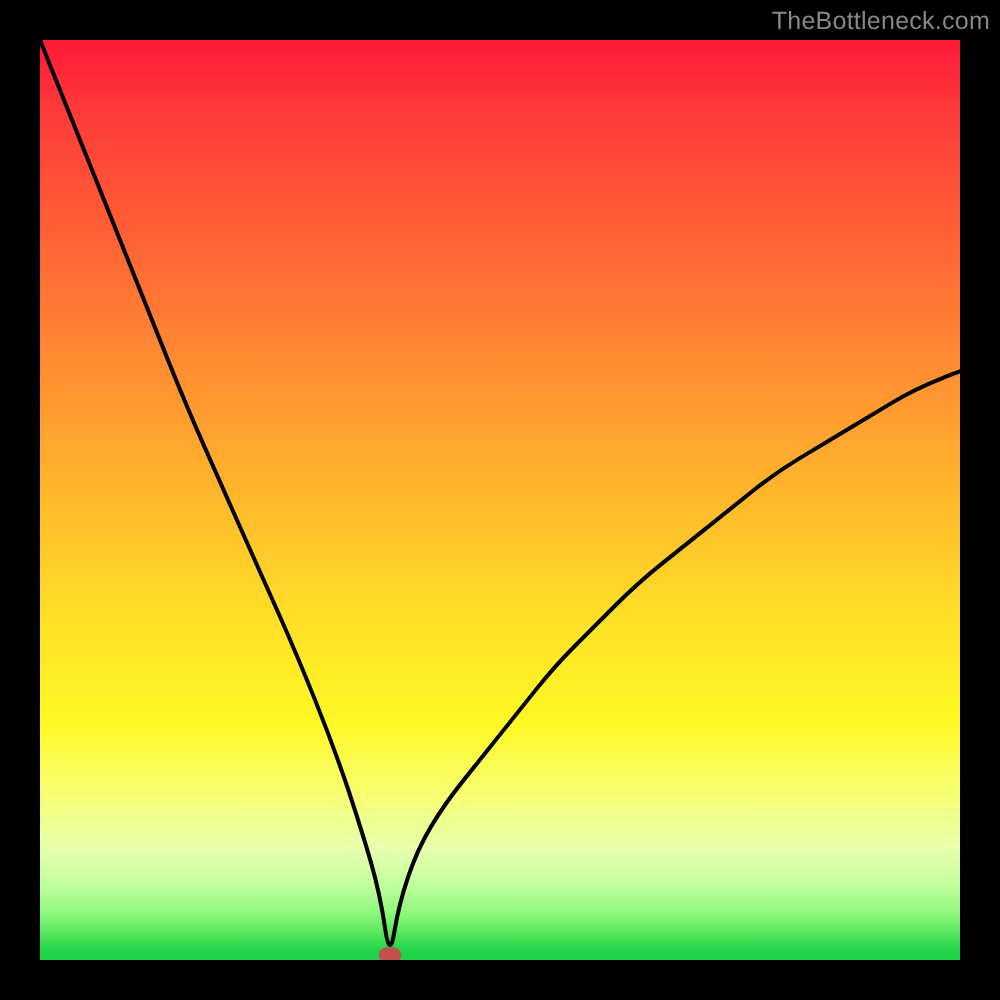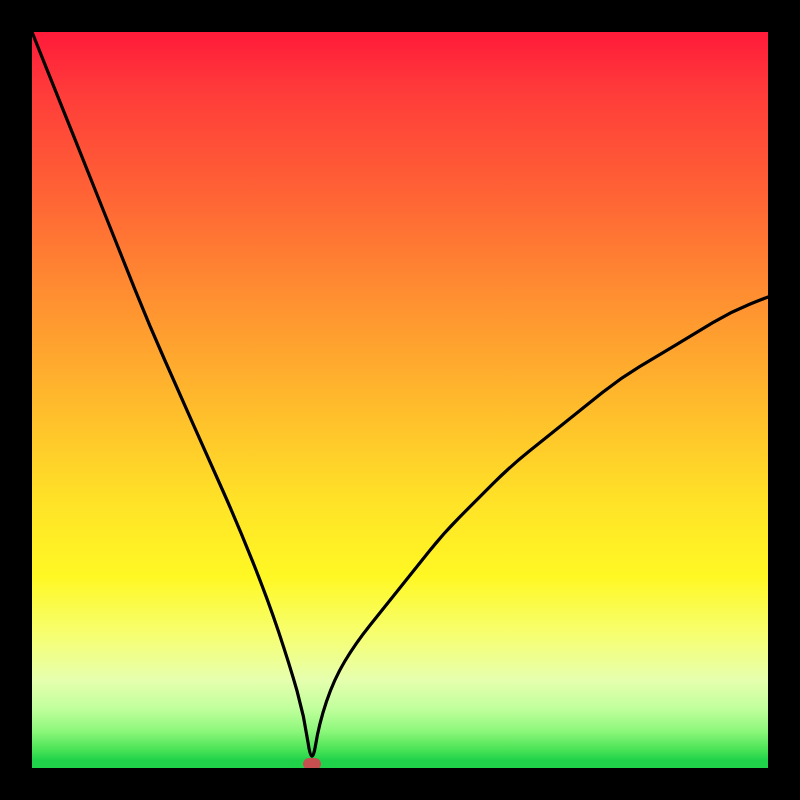--- a/index.html
+++ b/index.html
@@ -82,14 +82,15 @@
   <div class="plot-area">
     <div class="gradient-bg"></div>
     <div class="curve-layer">
       <svg viewBox="0 0 736 736" preserveAspectRatio="none">
         <path id="curve-path" fill="none" stroke="#000" stroke-width="3.2" stroke-linecap="round" stroke-linejoin="round" d="M 0.0 0.0 Q 0.0 0.0 14.7 36.8 Q 29.4 73.6 44.2 110.4 Q 58.9 147.2 73.6 184.0 Q 88.3 220.8 103.0 257.6 Q 117.8 294.4 132.5 327.5 Q 147.2 360.6 161.9 393.8 Q 176.6 426.9 191.4 460.0 Q 206.1 493.1 220.8 529.9 Q 235.5 566.7 246.6 599.8 Q 257.6 633.0 265.0 658.7 Q 272.3 684.5 276.0 710.2 Q 279.7 736.0 283.4 713.9 Q 287.0 691.8 294.4 669.8 Q 301.8 647.7 312.8 629.3 Q 323.8 610.9 338.6 592.5 Q 353.3 574.1 368.0 555.7 Q 382.7 537.3 397.4 518.9 Q 412.2 500.5 426.9 485.8 Q 441.6 471.0 460.0 452.6 Q 478.4 434.2 496.8 419.5 Q 515.2 404.8 533.6 390.1 Q 552.0 375.4 570.4 360.6 Q 588.8 345.9 607.2 334.9 Q 625.6 323.8 644.0 312.8 Q 662.4 301.8 680.8 290.7 Q 699.2 279.7 717.6 272.3 T 736.0 265.0"></path>
       </svg>
     </div>
     <div id="min-marker" class="marker" style="left: 279.68px; top: 732px;"></div>
   </div>
 
+  <div class="watermark">TheBottleneck.com</div>
 
 </div>
 
 </body></html>

